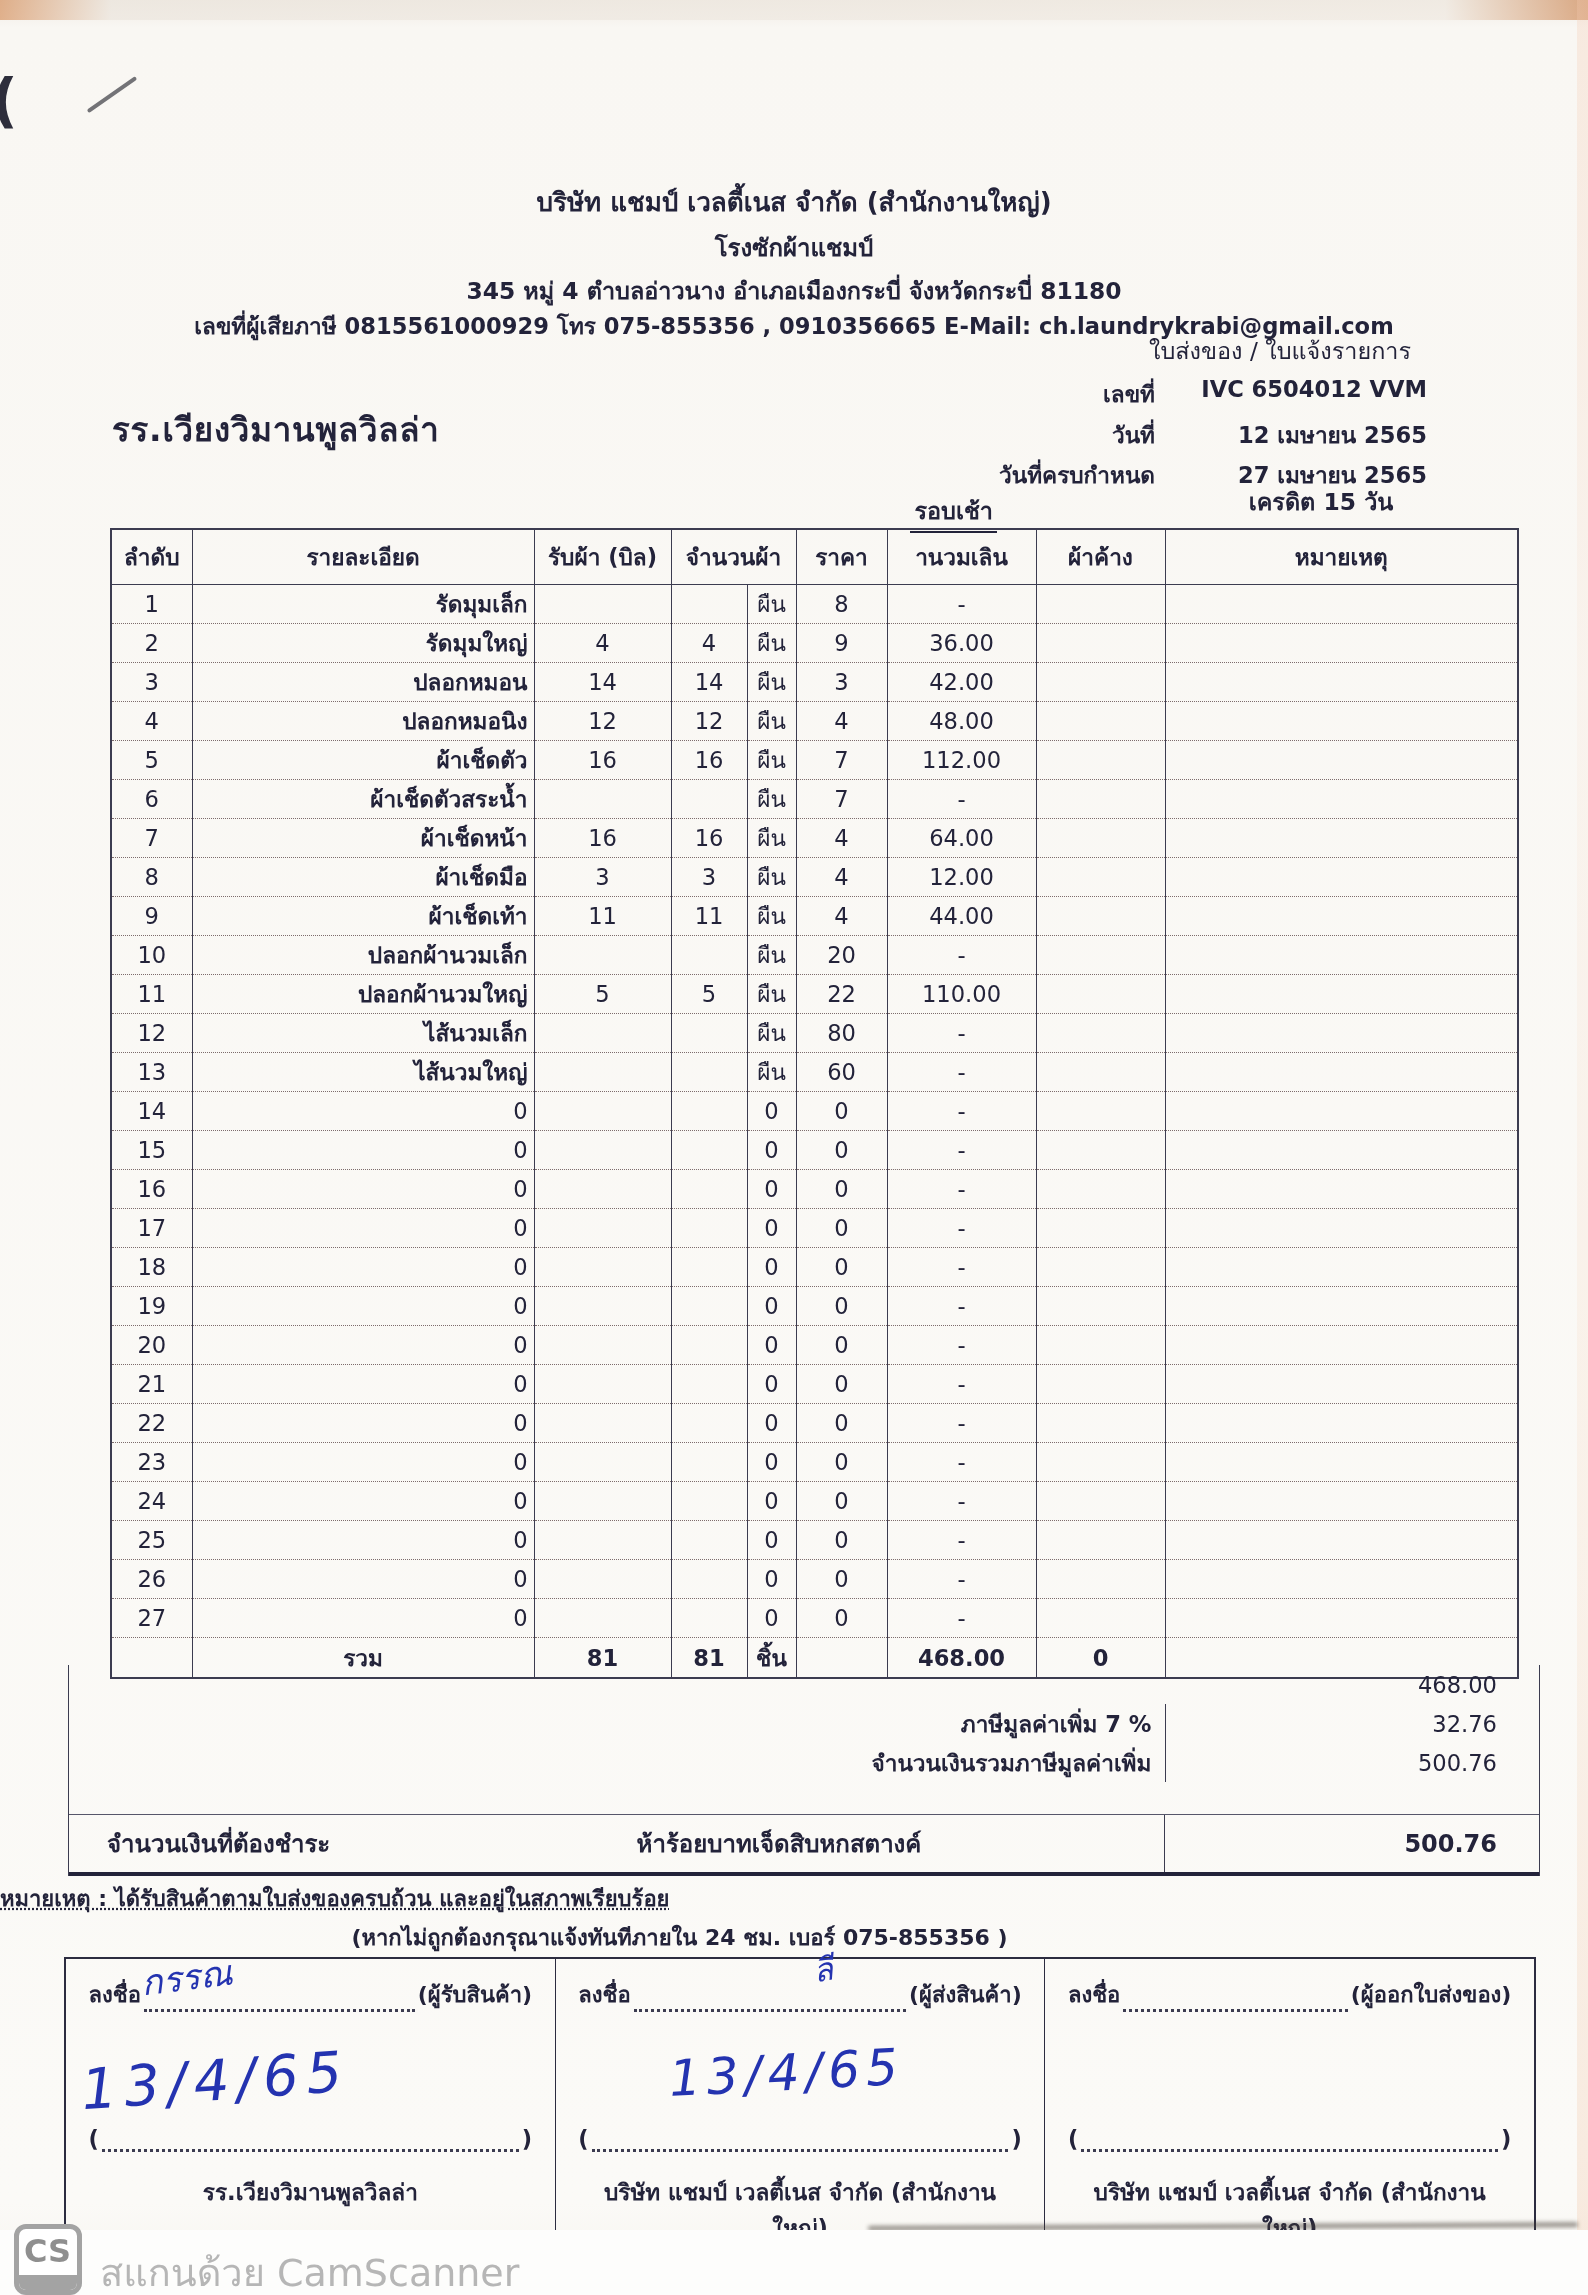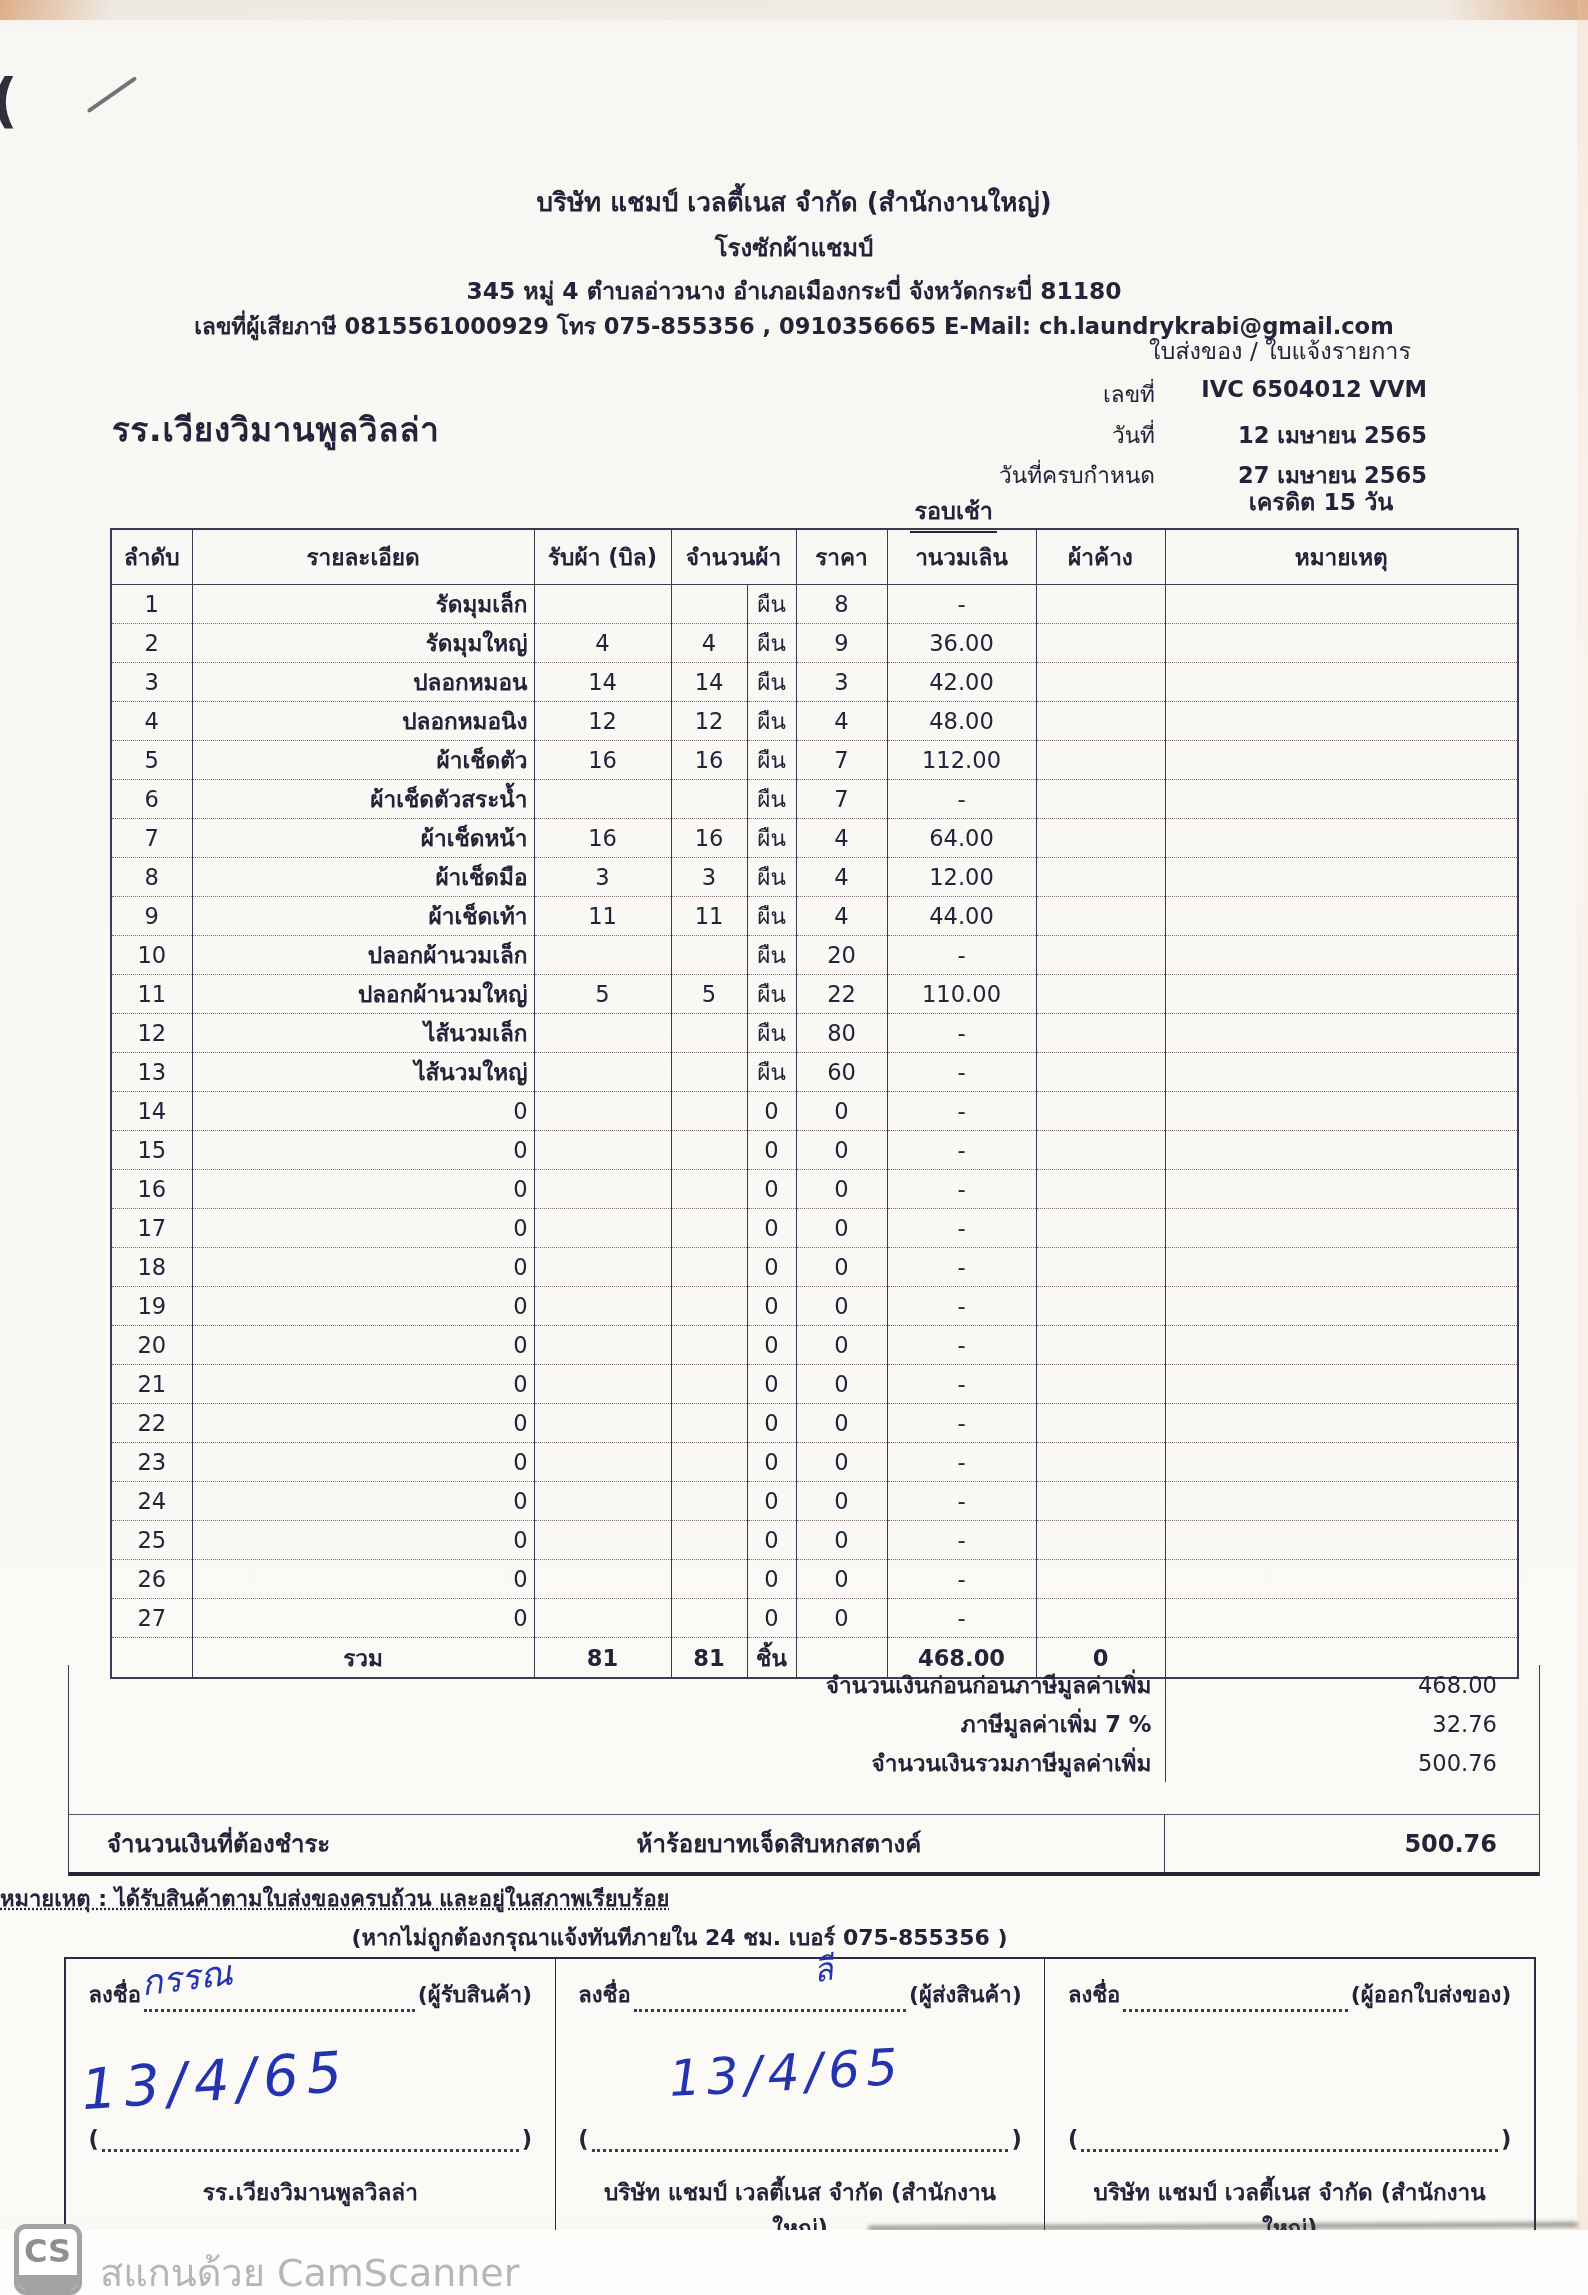--- a/index.html
+++ b/index.html
@@ -15,21 +15,21 @@
   .mark-paren{position:absolute;left:-9px;top:66px;font-size:59px;color:#2e2e3c;font-weight:bold;}
 
   
   .hdr{position:absolute;left:0;width:1588px;text-align:center;font-weight:bold;}
   .hdr-company{top:181px;font-size:26px;}
   .hdr-branch{top:228px;font-size:24px;}
   .hdr-address{top:272px;font-size:23.4px;}
   .hdr-tax{top:308px;font-size:22.6px;}
 
   .doc-type{position:absolute;left:981px;top:332px;width:430px;text-align:right;font-weight:normal;font-size:23.4px;}
-  .meta-label{position:absolute;left:830px;width:325px;text-align:right;font-weight:normal;font-size:22.6px;}
+  .meta-label{position:absolute;left:830px;width:325px;text-align:right;font-weight:bold;font-size:22.6px;}
   .meta-value{position:absolute;left:1178px;width:249px;text-align:right;font-weight:bold;font-size:22.6px;}
   .ml-no{top:376px;} .mv-no{top:376px;}
   .ml-date{top:417px;} .mv-date{top:417px;}
   .ml-due{top:457px;} .mv-due{top:457px;}
   .credit{position:absolute;left:1208px;top:483px;width:226px;text-align:center;font-weight:bold;font-size:23.4px;}
   .round{position:absolute;left:910px;top:492px;font-weight:bold;font-size:23.4px;border-bottom:2.3px solid #23233a;padding:0 4.5px 1.5px;}
   .customer{position:absolute;left:112px;top:403px;font-weight:bold;font-size:33px;letter-spacing:0.8px;}
 
   
   table.items{position:absolute;left:110px;top:528px;width:1407px;border-collapse:collapse;table-layout:fixed;font-size:22.6px;}
@@ -439,21 +439,20 @@
         <td>468.00</td>
         <td>0</td>
         <td></td>
       </tr>
     </tfoot>
   </table>
 
   <div class="summary">
     <div id="summary-lines">
         <div class="sumrow">
-          <div class="sumlabel">จำนวนเงินก่อนก่อนภาษีมูลค่าเพิ่ม</div>
           <div class="sumvalue">468.00</div>
         </div>
         <div class="sumrow">
           <div class="sumlabel">ภาษีมูลค่าเพิ่ม 7 %</div>
           <div class="sumvalue">32.76</div>
         </div>
         <div class="sumrow">
           <div class="sumlabel">จำนวนเงินรวมภาษีมูลค่าเพิ่ม</div>
           <div class="sumvalue">500.76</div>
         </div>

